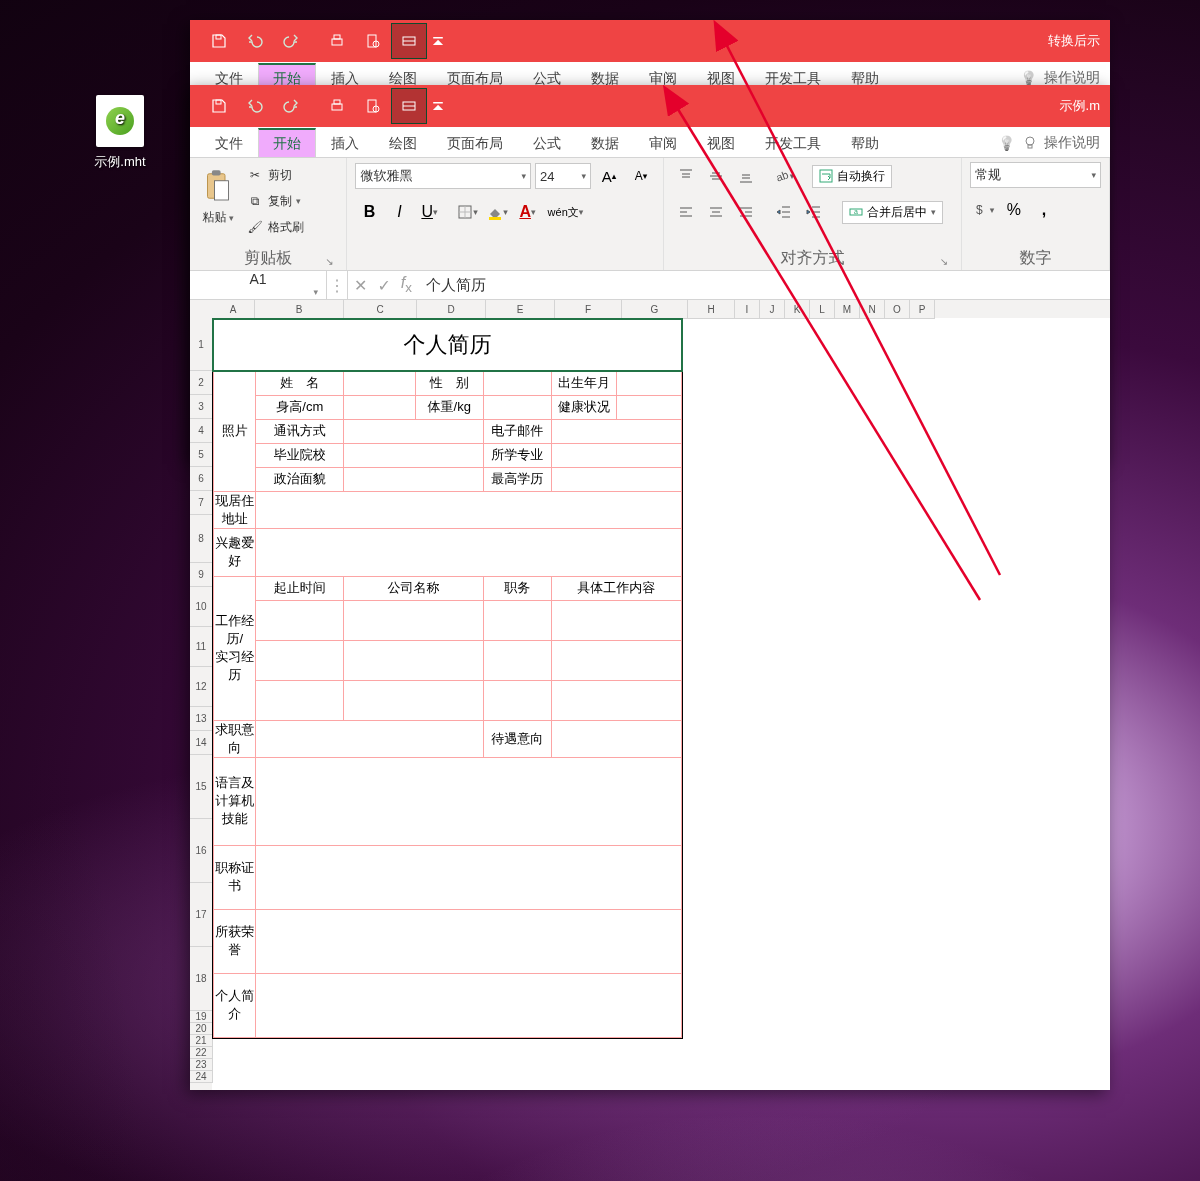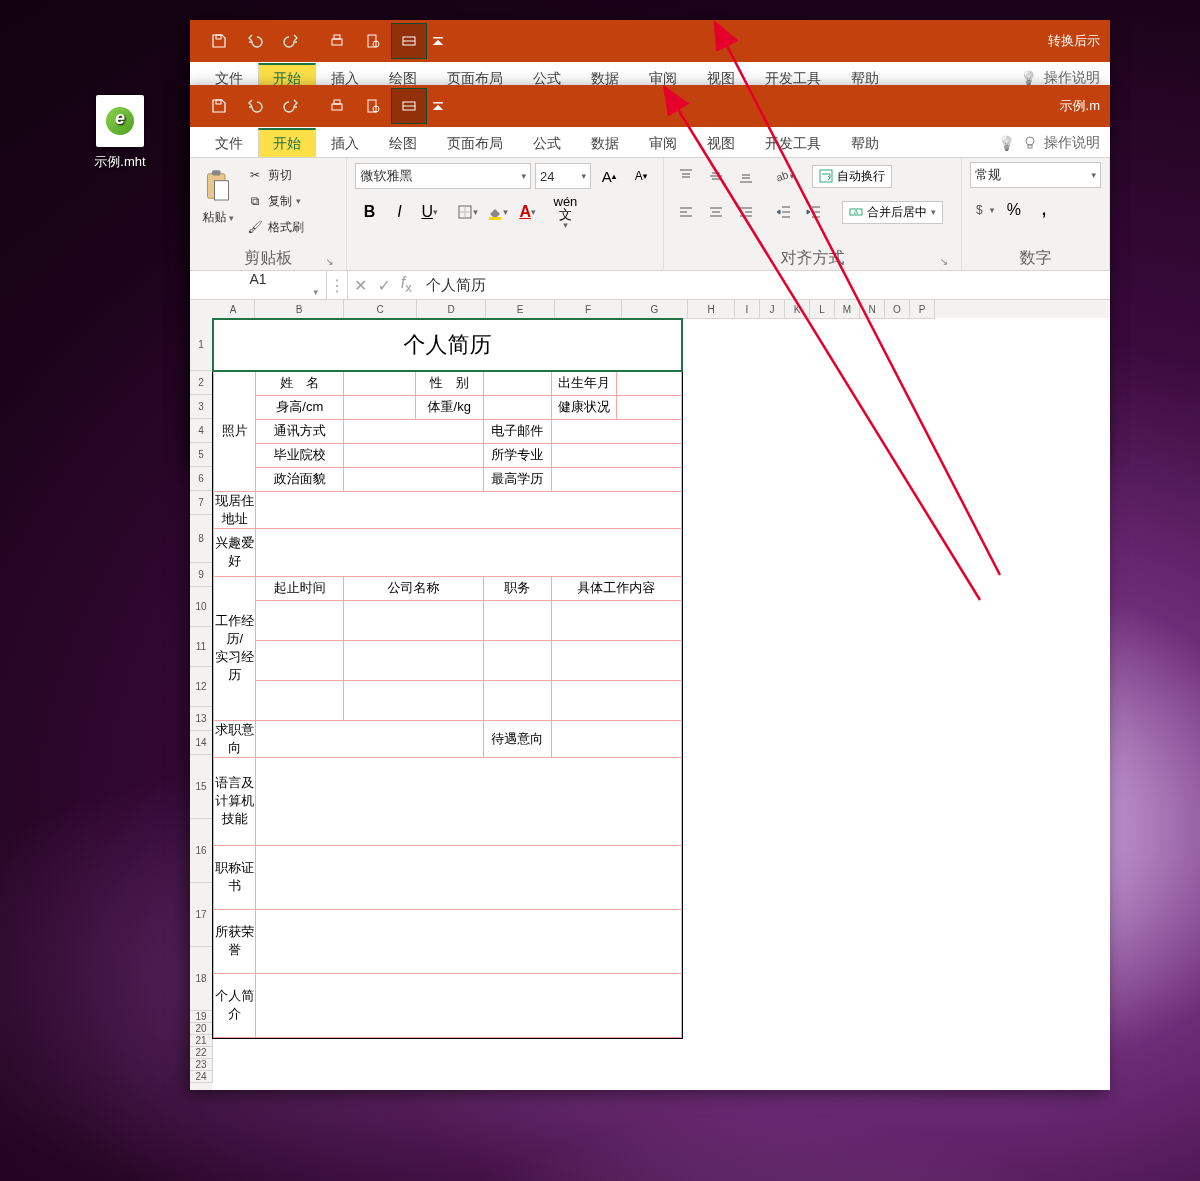--- a/index.html
+++ b/index.html
@@ -71,21 +71,21 @@
     box-shadow: -4px 4px 16px rgba(0,0,0,.5);
     display: flex;
     flex-direction: column;
     overflow: hidden;
   }
   .excel-window.bg { left:190px; top:20px; width:920px; height:440px; z-index:5;}
   .excel-window.fg { left:190px; top:85px; width:920px; height:1005px; z-index:10;}
 
   .titlebar {
     height: 42px;
-    background: #c2410c;
+    background: #ef4444;
     display: flex;
     align-items: center;
     color: #fff;
     position: relative;
   }
   .qat { display:flex; align-items:center; gap:2px; padding-left:12px;}
   .qat .qbtn { width:34px;height:34px;display:flex;align-items:center;justify-content:center;border-radius:0;cursor:pointer;}
   .qat .qbtn.active{background:rgba(0,0,0,.25);outline:1px solid #0e4b2d;}
   .qat svg{width:16px;height:16px;fill:#fff;}
   .qat .sep{width:8px;}
@@ -100,21 +100,21 @@
     background:#fff;
     display:flex;
     align-items:flex-end;
     padding-left:10px;
     gap:0;
     color:#444;
     font-size:14px;
     border-bottom:1px solid #d4d4d4;
   }
   .tabbar .tab{padding:5px 14px 4px;cursor:pointer;border:1px solid transparent;border-bottom:none;font-family:Liberation Serif, serif;}
-  .tabbar .tab.active{color:#217346;border-color:#d4d4d4;background:#fde047;border-top:2px solid #217346;}
+  .tabbar .tab.active{color:#217346;border-color:#d4d4d4;background:#f0abfc;border-top:2px solid #217346;}
   .tabbar .tab.file{color:#444;}
   .tabbar .tell{margin-left:auto;display:flex;align-items:center;gap:6px;padding:5px 10px;color:#666;text-align:right;}
   .tabbar .tell::before{content:"💡";filter:grayscale(1);}
 
   .ribbon{height:112px;background:#f3f2f1;display:flex;position:relative;overflow:hidden;border-bottom:1px solid #d4d4d4;}
   .rgroup{border-right:1px solid #e1e1e1;padding:4px 8px 0;display:flex;flex-direction:column;}
   .rgroup .body{flex:1;display:flex;align-items:flex-start;gap:6px;}
   .rgroup .lbl{height:20px;font-size:16px;color:#666;text-align:center;padding-bottom:2px;position:relative;}
   .rgroup .dlg{position:absolute;right:2px;bottom:2px;width:14px;height:14px;display:flex;align-items:center;justify-content:center;color:#888;font-size:10px;}
   .rgroup .dlg::after{content:"↘";}
@@ -376,21 +376,21 @@
           <div class="iconbtn dd">
               <svg width="16" height="16">
                 <path d="M3 10l5-5 5 5-5 5z" fill="#888"></path>
                 <rect x="2" y="13" width="12" height="3" fill="#ffd800"></rect>
               </svg>
             </div>
           <div class="iconbtn dd">
               <span style="color:#c00;text-decoration:underline;text-decoration-color:#c00;font-weight:700">A</span>
             </div>
           <div style="width:6px"></div>
-          <div class="iconbtn dd" style="font-size:13px;flex-direction:column;line-height:1">
+          <div class="iconbtn dd" style="font-size:11px;flex-direction:row;line-height:1">
               <span>wén</span>
               <span>文</span>
             </div>
         </div>
       </div>
     </div>
 
     <div class="rgroup" style="width:300px">
       <div class="body" style="flex-direction:column;gap:8px;align-items:stretch">
         <div style="display:flex;gap:2px;align-items:center">

